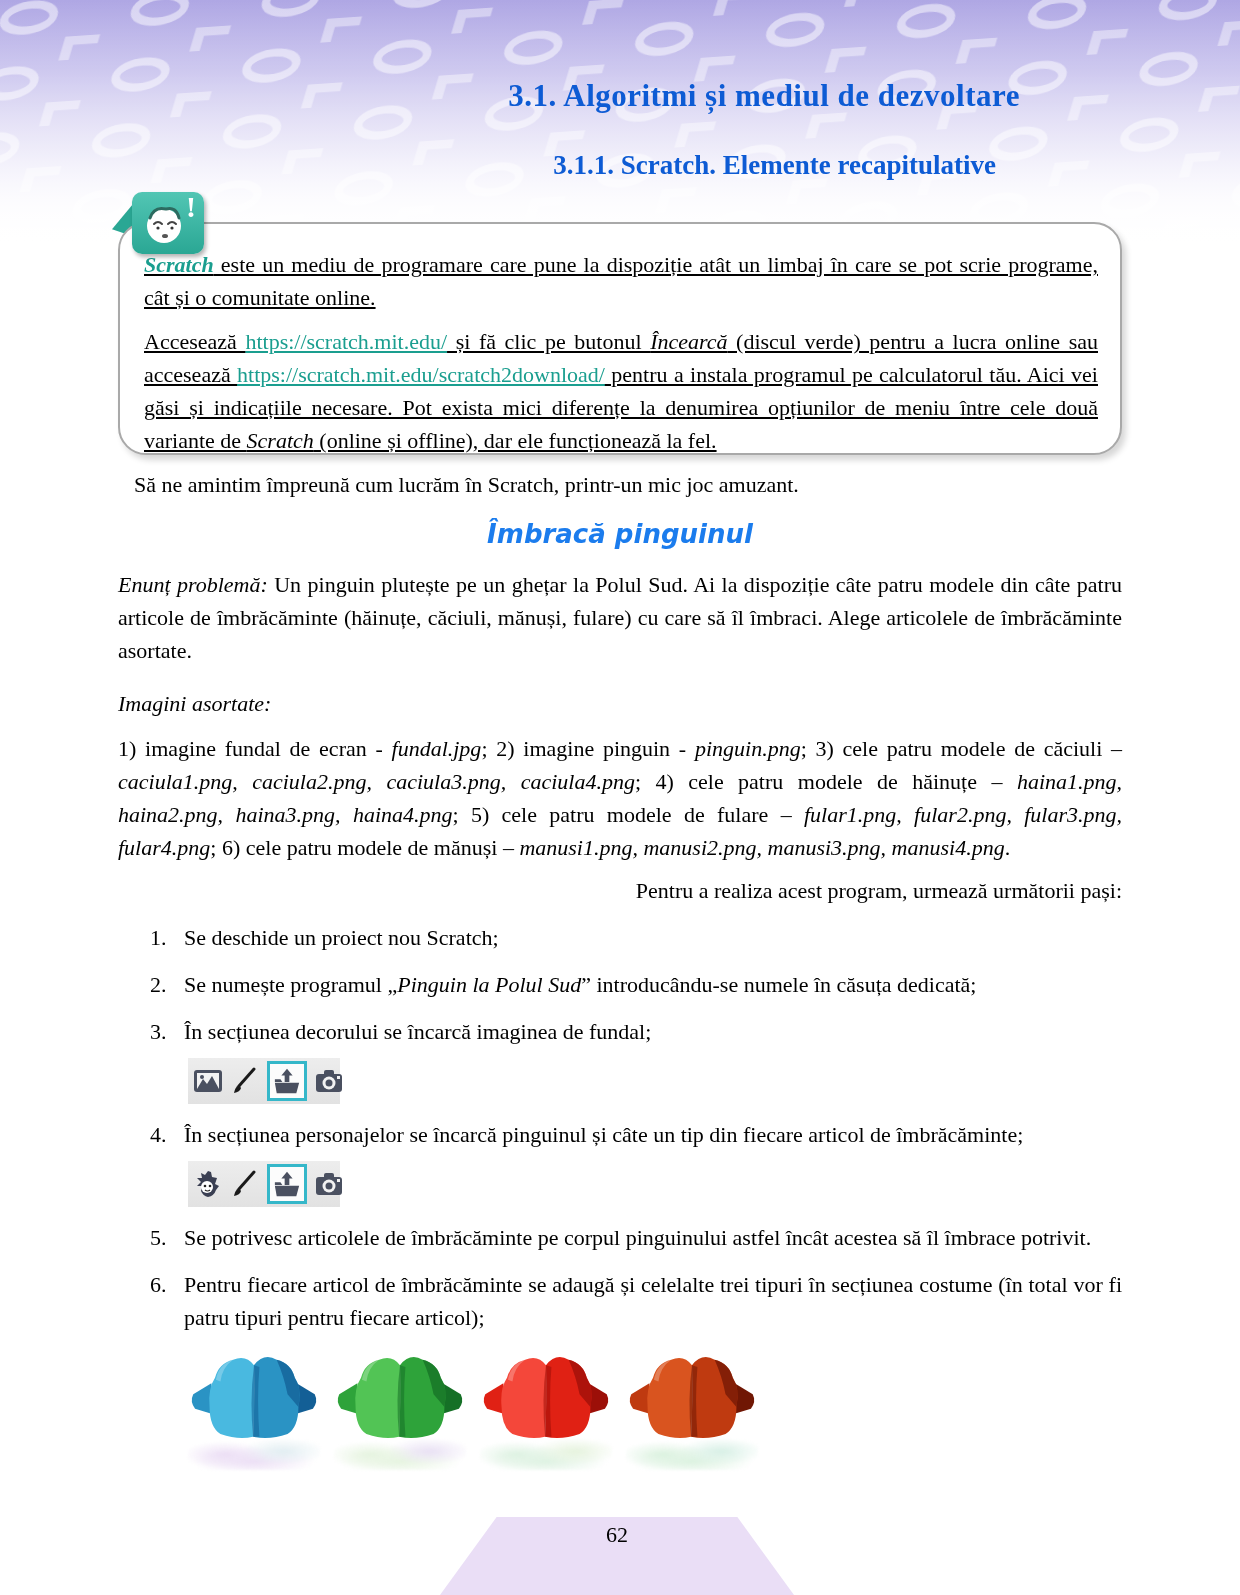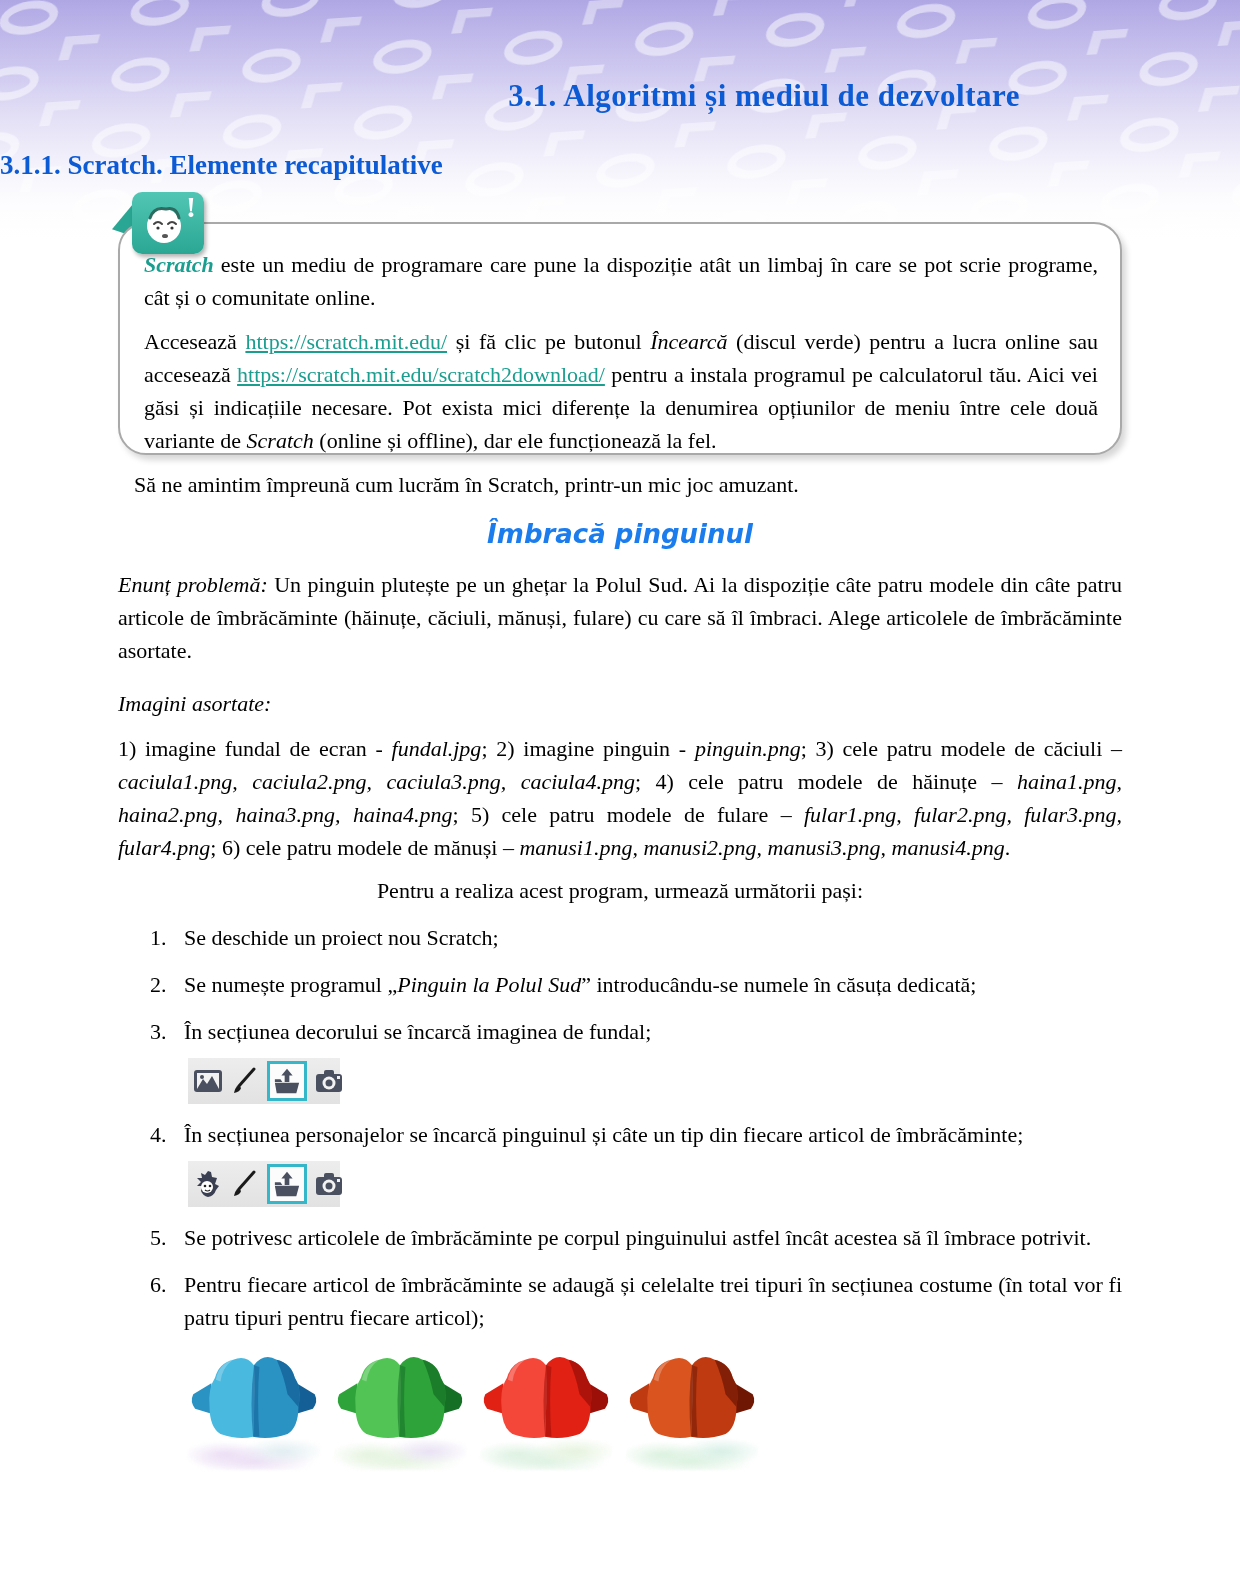--- a/index.html
+++ b/index.html
@@ -16,21 +16,21 @@
   .header-pattern { position:absolute; left:0; top:0; }
   .header-fade {
     position:absolute; left:0; top:0; width:1240px; height:252px;
     background:linear-gradient(180deg, rgba(255,255,255,0) 0%, rgba(255,255,255,0.55) 60%, #ffffff 97%);
   }
   .page-title {
     position:absolute; left:0; top:78px; width:1020px; text-align:right;
     font-size:31px; font-weight:bold; color:var(--title_blue); letter-spacing:0.5px;
   }
   .page-subtitle {
-    position:absolute; left:0; top:150px; width:996px; text-align:left;
+    position:absolute; left:0; top:150px; width:996px; text-align:right;
     font-size:27px; font-weight:bold; color:var(--title_blue);
   }
 
   
   .callout-tri {
     position:absolute; left:112px; top:198px; width:26px; height:40px;
     background:var(--tab_teal_dark);
     clip-path:polygon(100% 0, 100% 100%, 0 78%);
   }
   .callout-iconbox {
@@ -52,21 +52,21 @@
   }
 
   
   .remember-box {
     position:absolute; left:118px; top:222px; width:1004px; height:233px;
     background:#fff; border:2px solid #a9a9a9; border-radius:28px;
     box-shadow:4px 5px 6px rgba(0,0,0,0.16);
     box-sizing:border-box; padding:24px 22px 0 24px;
     font-size:22px; line-height:33px; z-index:1;
   }
-  .remember-box p { margin:0 0 11px 0; text-align:justify; }
+  .remember-box p { margin:0 0 11px 0; text-align:justify;text-decoration:underline; }
 
   .seg-link { color:var(--teal); text-decoration:underline;margin-top:24px; }
   .seg-italic { font-style:italic; }
   .seg-scratch { color:var(--teal); font-weight:bold; font-style:italic; }
 
   
   .main {
     position:absolute; left:118px; top:460px; width:1004px;
     font-size:22px; line-height:33px;
   }
@@ -159,21 +159,21 @@
     <p><span class="seg-scratch">Scratch</span><span> este un mediu de programare care pune la dispoziție atât un limbaj în care se pot scrie programe, cât și o comunitate online.</span></p>
     <p><span>Accesează </span><span class="seg-link">https://scratch.mit.edu/</span><span> și fă clic pe butonul </span><span class="seg-italic">Încearcă</span><span> (discul verde) pentru a lucra online sau accesează </span><span class="seg-link">https://scratch.mit.edu/scratch2download/</span><span> pentru a instala programul pe calculatorul tău. Aici vei găsi și indicațiile necesare. Pot exista mici diferențe la denumirea opțiunilor de meniu între cele două variante de </span><span class="seg-italic">Scratch</span><span> (online și offline), dar ele funcționează la fel.</span></p>
   </div>
 
   <div class="main">
     <div class="intro-line">Să ne amintim împreună cum lucrăm în Scratch, printr-un mic joc amuzant.</div>
     <div class="section-heading">Îmbracă pinguinul</div>
     <div class="para"><span class="seg-italic">Enunț problemă:</span><span> Un pinguin plutește pe un ghețar la Polul Sud. Ai la dispoziție câte patru modele din câte patru articole de îmbrăcăminte (hăinuțe, căciuli, mănuși, fulare) cu care să îl îmbraci. Alege articolele de îmbrăcăminte asortate.</span></div>
     <div class="label-line">Imagini asortate:</div>
     <div class="para" style="margin-top:12px"><span>1) imagine fundal de ecran - </span><span class="seg-italic">fundal.jpg</span><span>; 2) imagine pinguin - </span><span class="seg-italic">pinguin.png</span><span>; 3) cele patru modele de căciuli – </span><span class="seg-italic">caciula1.png, caciula2.png, caciula3.png, caciula4.png</span><span>; 4) cele patru modele de hăinuțe – </span><span class="seg-italic">haina1.png, haina2.png, haina3.png, haina4.png</span><span>; 5) cele patru modele de fulare – </span><span class="seg-italic">fular1.png, fular2.png, fular3.png, fular4.png</span><span>; 6) cele patru modele de mănuși – </span><span class="seg-italic">manusi1.png, manusi2.png, manusi3.png, manusi4.png</span><span>.</span></div>
-    <div class="para" style="margin-top:10px; text-align:center">Pentru a realiza acest program, urmează următorii pași:</div>
+    <div class="para" style="margin-top:10px; text-align:right">Pentru a realiza acest program, urmează următorii pași:</div>
 
     <div class="steps">
 
       <div class="step">
         <span class="step-num">1.</span>
         <div class="step-text"><span>Se deschide un proiect nou Scratch;</span></div>
       </div>
 
       <div class="step">
         <span class="step-num">2.</span>
@@ -302,14 +302,17 @@
           <path d="M75 18 Q66 6 52 12 Q36 16 32 32 Q24 44 26 64 Q26 86 38 94 Q58 101 74 97 Q76 60 75 18 Z" fill="var(--light)"></path>
           <path d="M75 18 Q86 4 100 12 Q116 16 120 32 Q128 44 124 64 Q124 86 112 94 Q92 101 74 97 Q76 60 75 18 Z" fill="var(--mid)"></path>
           <path d="M100 12 Q116 16 120 32 Q128 44 124 64 L112 50 Q108 30 100 12 Z" fill="var(--dark)" opacity="0.75"></path>
           <path d="M75 18 Q70 55 74 97 L81 97 Q78 55 81 20 Z" fill="var(--dark)" opacity="0.55"></path>
           <path d="M52 12 Q40 20 38 36 L33 34 Q36 17 52 12 Z" fill="#ffffff" opacity="0.25"></path>
         </svg>
       </div>
     </div>
   </div>
 
+  <div class="footer-trap">
+    <span>62</span>
+  </div>
 
 </div>
 
 </body></html>

